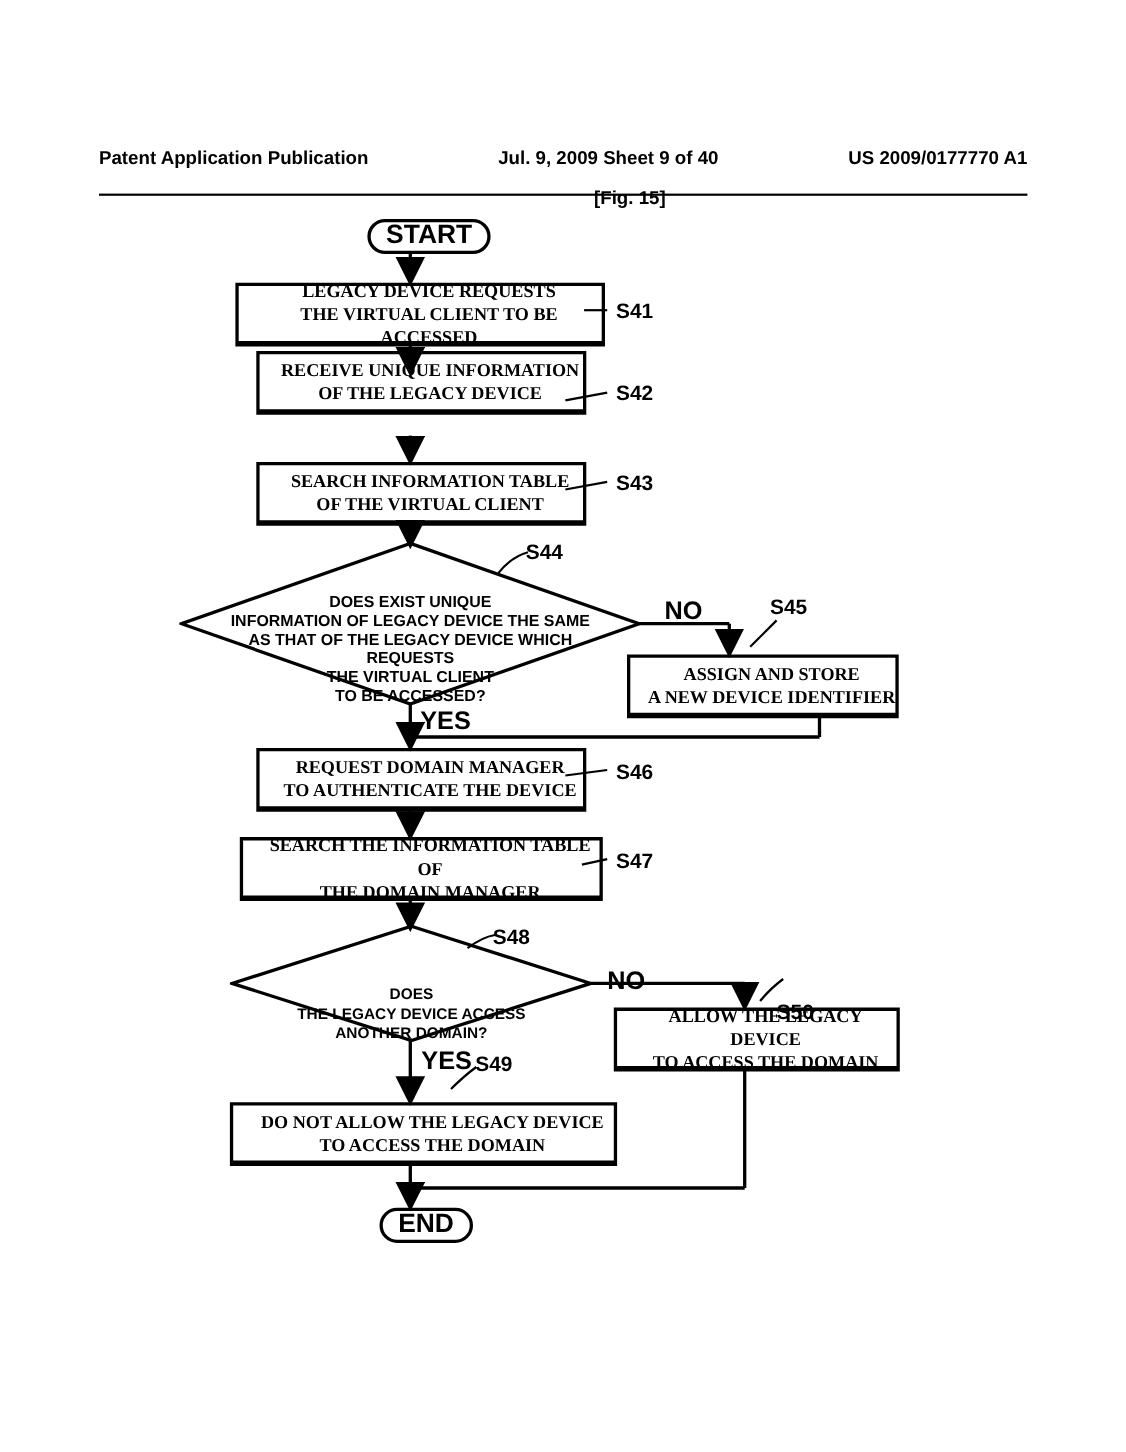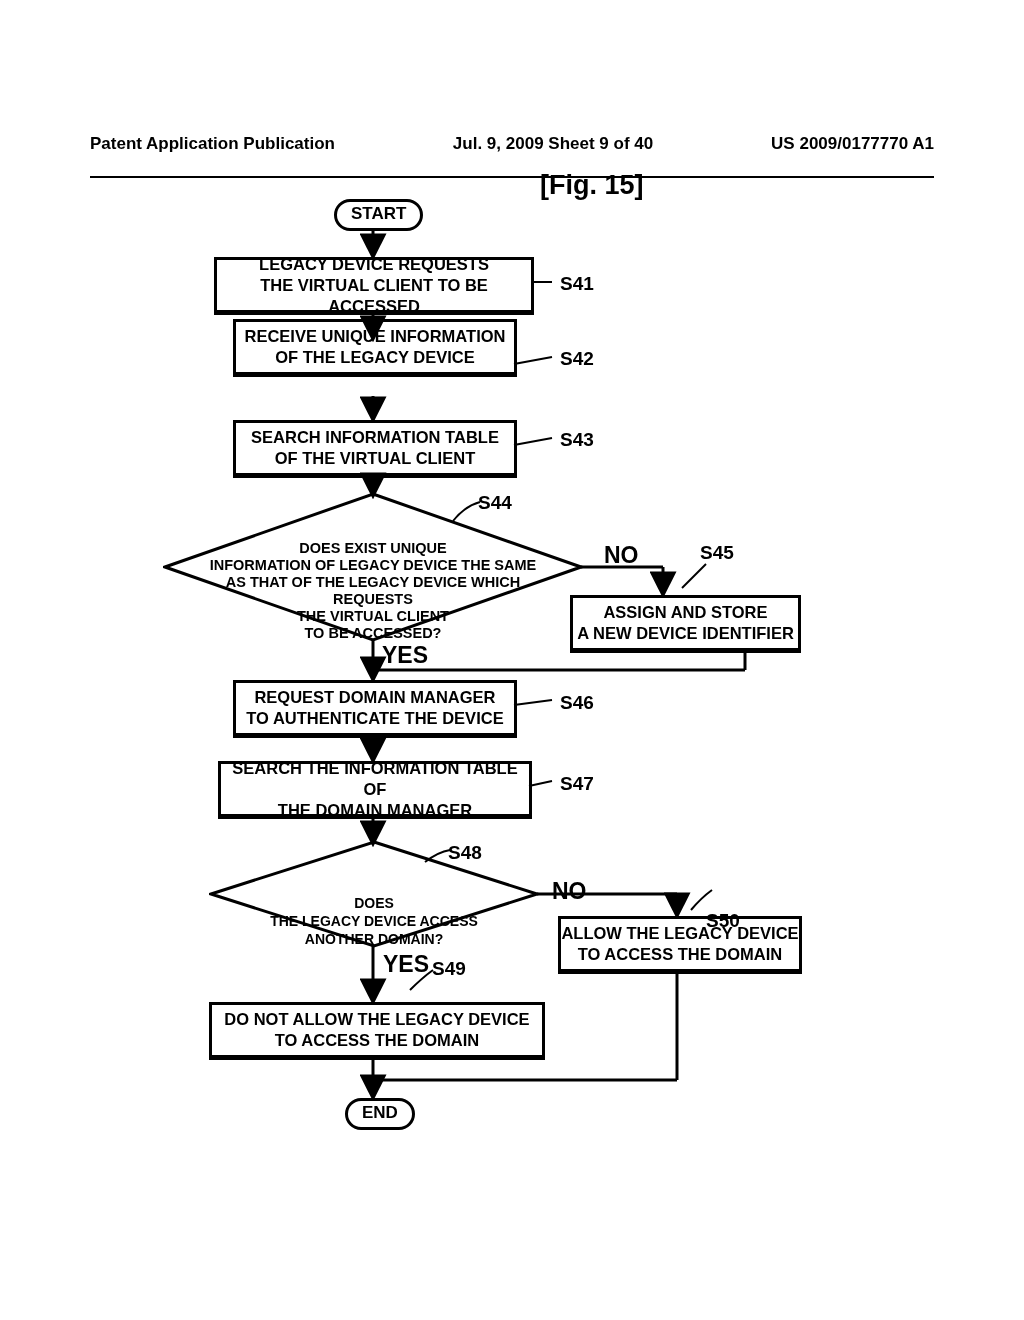--- a/index.html
+++ b/index.html
@@ -20,47 +20,48 @@
     font-size: 17px;
     font-weight: bold;
     border-bottom: 2px solid #000;
     padding-bottom: 22px;
     display: flex;
     justify-content: space-between;
     margin-top: 48px;
   }
   .fig-label {
     position: absolute;
-    font-size: 27px;
+    font-size: 17px;
     color: #000;
   }
   .terminator {
     position: absolute;
     border: 3px solid #000;
     border-radius: 30px;
     background: #fff;
     padding: 1px 14px 3px 14px;
-    font-size: 17px;
+    font-size: 24px;
     line-height: 22px;
     font-family: Arial, sans-serif;
     font-weight: bold;
   }
   .process {
     position: absolute;
     border: 3px solid #000;
     border-bottom: 5px solid #000;
     background: #fff;
     font-size: 16.5px;
     line-height: 21px;
     text-align: center;
-    font-family: Liberation Sans, sans-serif;
+    font-family: Liberation Serif, serif;
     font-weight: bold;
     display: flex;
     align-items: center;
     justify-content: center;
+    padding-left: 16px;
   }
   .diamond {
     position: absolute;
     background: none;
   }
   .diamond svg {
     position: absolute;
     top: 0; left: 0;
   }
   .diamond .dtext {

